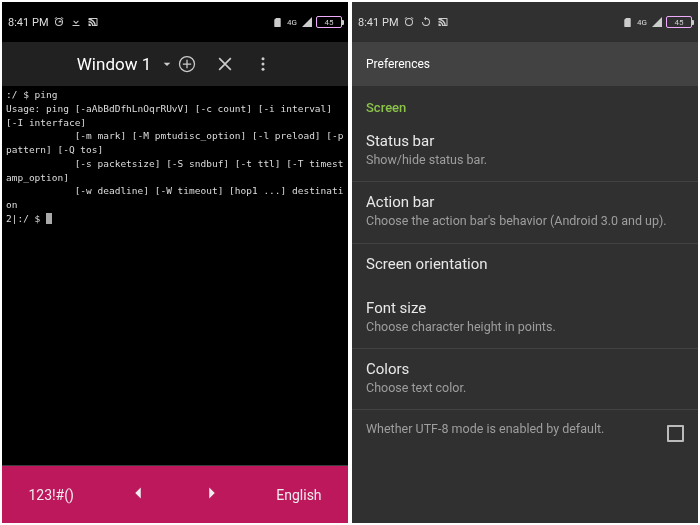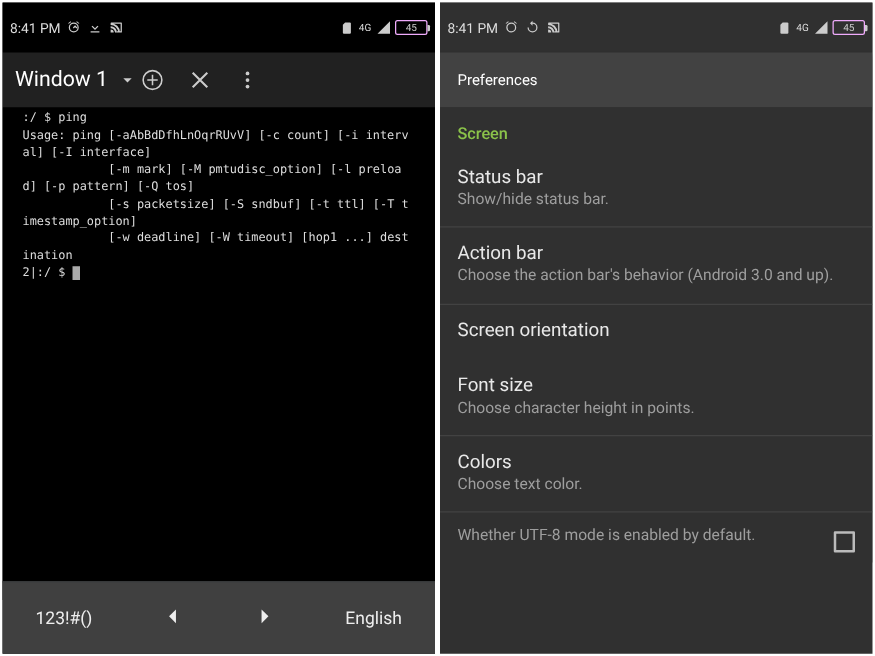--- a/index.html
+++ b/index.html
@@ -11,32 +11,32 @@
   
   .status-bar { height: 40px; background: #000; display: flex; align-items: center; color: #ddd; font-size: 11px; padding: 0 6px; justify-content: space-between; }
   .pane-right .status-bar { background: #303030; }
   .status-left { display: flex; align-items: center; gap: 4px; }
   .status-right { display: flex; align-items: center; gap: 3px; }
   .sicon { width: 13px; height: 13px; display: inline-flex; align-items: center; justify-content: center; }
   .battery { border: 1px solid #f0abfc; border-radius: 2px; width: 26px; height: 12px; position: relative; display: inline-flex; align-items: center; justify-content: center; font-size: 8px; color: #ccc; }
   .battery::after { content: ""; position: absolute; right: -3px; top: 3px; width: 2px; height: 5px; background: #ccc; border-radius: 0 1px 1px 0; }
 
   
-  .appbar { height: 44px; background: #212121; display: flex; align-items: center; padding: 0 10px; color: #fff; justify-content: flex-start; }
+  .appbar { height: 44px; background: #212121; display: flex; align-items: center; padding: 0 10px; color: #fff; justify-content: center; }
   .appbar-left { display: flex; align-items: center; gap: 6px; }
   .appbar-title { font-size: 17px; font-weight: 400; }
   .appbar-actions { display: flex; align-items: center; gap: 18px; }
   .ab-icon { width: 20px; height: 20px; display: inline-flex; align-items: center; justify-content: center; color: #ddd; }
 
   
-  .terminal { background: #000; color: #ddd; font-family: "DejaVu Sans Mono", Menlo, Consolas, monospace; font-size: 9.5px; line-height: 1.45; padding: 2px 16px; height: 394px; white-space: pre-wrap; word-break: break-all; }
+  .terminal { background: #000; color: #ddd; font-family: "DejaVu Sans Mono", Menlo, Consolas, monospace; font-size: 9.5px; line-height: 1.45; padding: 2px 4px; height: 394px; white-space: pre-wrap; word-break: break-all; }
   .cursor { display: inline-block; width: 6px; height: 11px; background: #aaa; vertical-align: text-bottom; }
 
   
-  .kbd { position: absolute; bottom: 0; left: 0; right: 0; height: 58px; background: #404040; display: flex; align-items: center; justify-content: space-around; color: #eee; font-size: 14px; border-top: 1px solid #3a3c3e; }
+  .kbd { position: absolute; bottom: 0; left: 0; right: 0; height: 58px; background: #be185d; display: flex; align-items: center; justify-content: space-around; color: #eee; font-size: 14px; border-top: 1px solid #3a3c3e; }
   .kbd-btn { padding: 6px 10px; }
 
   
   .prefbar { height: 44px; background: #424242; display: flex; align-items: center; padding: 0 14px; color: #fff; box-shadow: 0 2px 3px rgba(0,0,0,.3); }
   .prefbar-title { font-size: 12px; font-weight: 400; }
 
   
   .preflist { background: #303030; overflow: hidden; }
   .pref-cat { color: #8bc34a; font-size: 13px; padding: 14px 14px 6px; font-weight: 500; }
   .pref-item { padding: 11px 14px 12px; border-bottom: 1px solid rgba(255,255,255,0); position: relative; }

